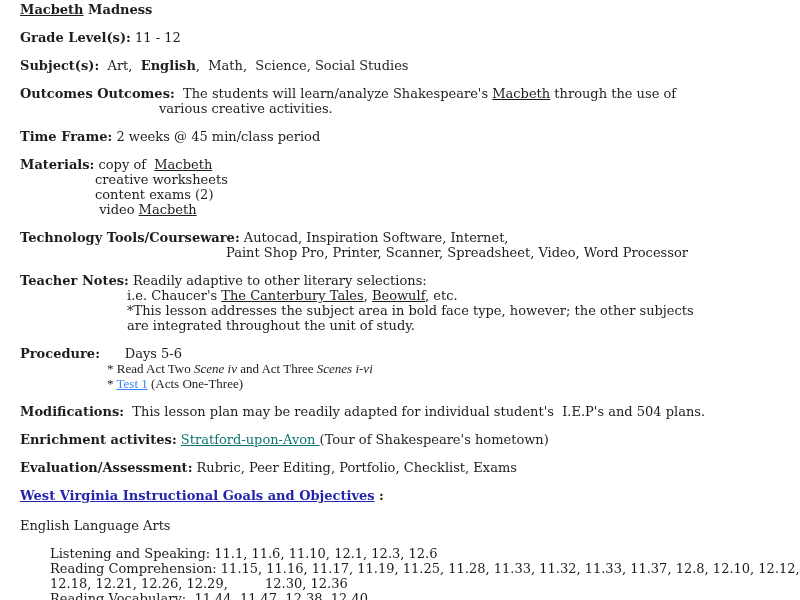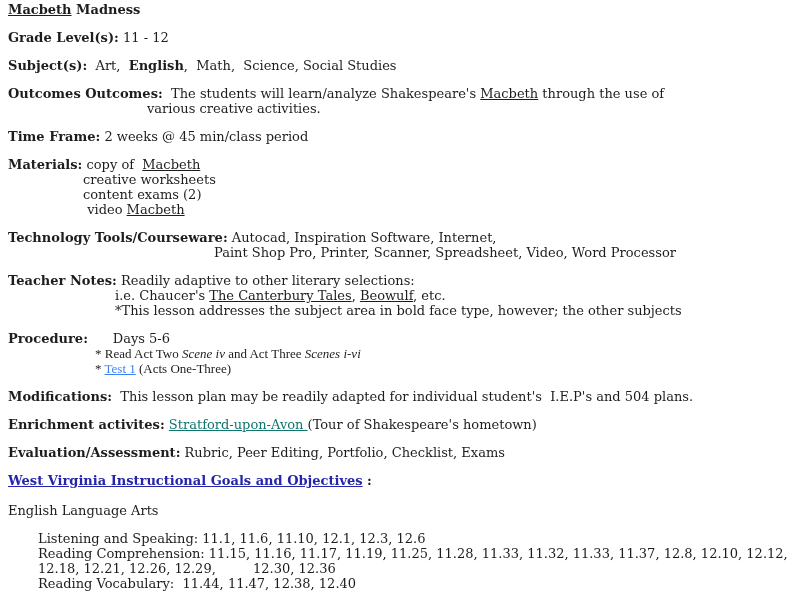--- a/index.html
+++ b/index.html
@@ -3,21 +3,21 @@
 <meta charset="utf-8">
 <style>
   html,body{margin:0;padding:0;background:#ffffff;}
   .doc{
     width:800px;height:600px;box-sizing:border-box;
     background:#ffffff;color:#1d1d1d;
     font-family:"DejaVu Serif", serif;
     font-size:13px;line-height:15px;
     padding:2px 0 0 8px;overflow:hidden;
   }
-  .para{margin:0 0 13px 0;}
+  .para{margin:0 0 13px 12px;}
   .line{min-height:15px;}
   .seg{white-space:pre;}
   .b{font-weight:bold;}
   .u{text-decoration:underline;}
   .i{font-style:italic;}
   .link{color:#0f766e;text-decoration:underline;cursor:pointer;}
   .link-muted{color:#3b82f6;text-decoration:underline;cursor:pointer;}
   .wv-link{color:#2424ad;font-weight:bold;text-decoration:underline;cursor:pointer;}
   .ind-learner{padding-left:139px;}
   .ind-mat{padding-left:75px;}
@@ -53,20 +53,21 @@
 
   <div class="para">
     <div class="line"><span class="seg b">Technology Tools/Courseware:</span><span class="seg"> Autocad, Inspiration Software, Internet,</span></div>
     <div class="line ind-tech"><span class="seg">Paint Shop Pro, Printer, Scanner, Spreadsheet, Video, Word Processor</span></div>
   </div>
 
   <div class="para">
     <div class="line"><span class="seg b">Teacher Notes:</span><span class="seg"> Readily adaptive to other literary selections:</span></div>
     <div class="line ind-notes"><span class="seg">i.e. Chaucer's </span><span class="seg u">The Canterbury Tales</span><span class="seg">, </span><span class="seg u">Beowulf</span><span class="seg">, etc.</span></div>
     <div class="line ind-notes"><span class="seg">*This lesson addresses the subject area in bold face type, however; the other subjects</span></div>
+    <div class="line ind-notes"><span class="seg">are integrated throughout the unit of study.</span></div>
   </div>
 
   <div class="para">
     <div class="line"><span class="seg b">Procedure:</span><span class="seg">      Days 5-6</span></div>
     <div class="line ind-proc"><span class="seg">* Read Act Two </span><span class="seg i">Scene iv</span><span class="seg"> and Act Three </span><span class="seg i">Scenes i-vi</span></div>
     <div class="line ind-proc"><span class="seg">* </span><span class="seg link-muted">Test 1</span><span class="seg"> (Acts One-Three)</span></div>
   </div>
 
   <div class="para"><span class="seg b">Modifications:</span><span class="seg">  This lesson plan may be readily adapted for individual student's  I.E.P's and 504 plans.</span></div>
 

